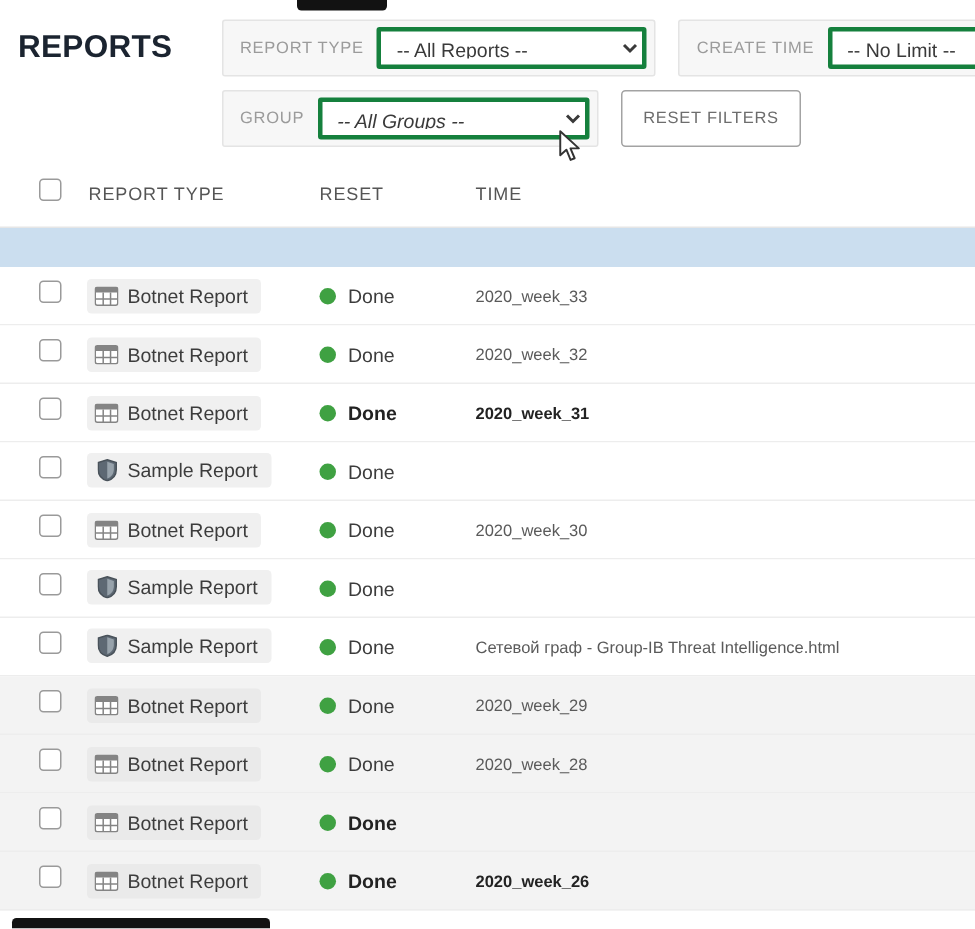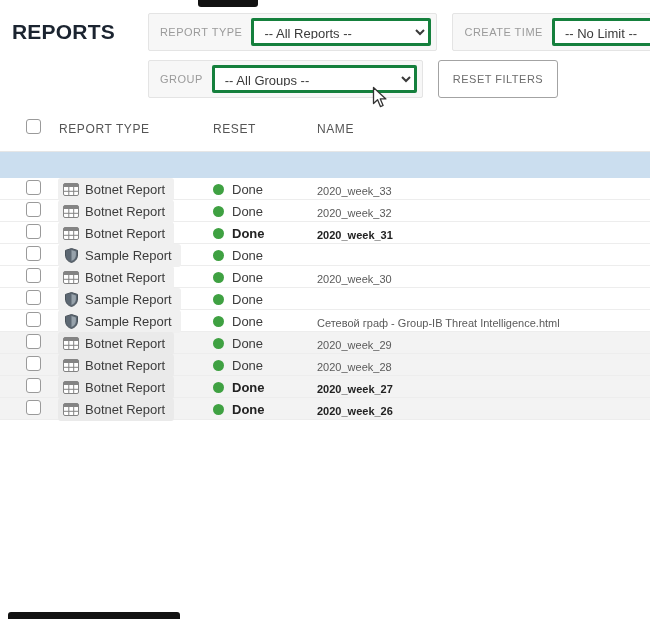--- a/index.html
+++ b/index.html
@@ -12,32 +12,32 @@
   .page-title { width:106px; font-size:21px; font-weight:600; color:#1b2430; padding-top:7px; letter-spacing:.2px; }
   .filters { display:flex; flex-direction:column; gap:9px; }
   .filter-row { display:flex; gap:15px; align-items:stretch; }
   .filter-control { display:inline-flex; align-items:center; gap:9px;
     border:1px solid #e4e4e4; background:#f7f7f7; padding:4px 5px 4px 11px; border-radius:2px; }
   .filter-label { font-size:11px; color:#9b9b9b; letter-spacing:.5px; white-space:nowrap; }
   .filter-control select { font-family:"Liberation Sans", sans-serif; font-size:13px; color:#3a3a3a;
     border:3px solid #15803d; background:#fff; padding:4px 6px; border-radius:2px; height:28px; }
   .sel-reports { width:180px; }
   .sel-time { width:148px; }
-  .sel-groups { width:205px; }
+  .sel-groups { width:181px;font-style:italic; }
   .reset-btn { font-family:"Liberation Sans", sans-serif; font-size:11px; letter-spacing:.5px; color:#6d6d6d;
     background:#fff; border:1px solid #a3a3a3; border-radius:3px; padding:0 14px; cursor:pointer; }
 
   
   .grid-row { display:grid; grid-template-columns:56px 151px 110px 1fr; align-items:center; }
   .thead { height:46px; border-bottom:1px solid #e6e6e6; }
   .thead .col-label { font-size:12px; color:#555; letter-spacing:.6px; }
   .cb { width:15px; height:15px; margin-left:26px; accent-color:#4a90d9; cursor:pointer;
     appearance:none; border:1px solid #9a9a9a; border-radius:3px; background:#fff; }
   .highlight-row { height:26px; }
-  .trow { height:22px; border-bottom:1px solid #ededed; background:#fff; }
+  .trow { height:39px; border-bottom:1px solid #ededed; background:#fff; }
   .trow.shaded { background:#f3f3f3; }
   .type-pill { display:inline-flex; align-items:center; gap:6px; background:#f0f0f0;
     border-radius:3px; padding:4px 9px 4px 5px; margin-left:2px; }
   .trow.shaded .type-pill { background:#eaeaea; }
   .type-label { font-size:13px; color:#3c3c3c; white-space:nowrap; }
   .status-cell { display:flex; align-items:center; gap:8px; padding-left:6px; }
   .dot { width:11px; height:11px; border-radius:50%; background:#3fa142; flex:none; }
   .status-label { font-size:13px; color:#3c3c3c; }
   .name-label { font-size:11px; color:#5a5a5a; cursor:pointer; white-space:nowrap; }
   .trow.bold .status-label, .trow.bold .name-label { font-weight:700; color:#222; }
@@ -81,21 +81,21 @@
         </div>
         <button class="reset-btn">RESET FILTERS</button>
       </div>
     </div>
   </div>
 
   <div class="grid-row thead">
     <div><input type="checkbox" class="cb" style=""></div>
     <div class="col-label" style="padding-left:3px;">REPORT TYPE</div>
     <div class="col-label" style="padding-left:6px;">RESET</div>
-    <div class="col-label">NAME</div>
+    <div class="col-label">TIME</div>
   </div>
 
   <div class="highlight-row" style="background: rgb(203, 222, 239);"></div>
 
   <div id="tbody">
   <div class="grid-row trow">
     <div><input type="checkbox" class="cb" style=""></div>
     <div>
       <span class="type-pill">
         <span class="type-icon">
@@ -303,21 +303,20 @@
                 <line x1="0.5" y1="8.3" x2="15.5" y2="8.3" stroke="#848484"></line>
               </svg>
             </span>
         <span class="type-label">Botnet Report</span>
       </span>
     </div>
     <div class="status-cell">
       <span class="dot" style="background: rgb(63, 161, 66);"></span>
       <span class="status-label">Done</span>
     </div>
-    <div><span class="name-label">2020_week_27</span></div>
   </div>
 
   <div class="grid-row trow bold shaded">
     <div><input type="checkbox" class="cb" style=""></div>
     <div>
       <span class="type-pill">
         <span class="type-icon">
               <svg width="16" height="13" viewBox="0 0 16 13">
                 <rect x="0.5" y="0.5" width="15" height="12" rx="1.5" fill="#fff" stroke="#848484"></rect>
                 <path d="M0.5 2 a1.5 1.5 0 0 1 1.5 -1.5 h12 a1.5 1.5 0 0 1 1.5 1.5 v2 h-15 Z" fill="#848484"></path>

